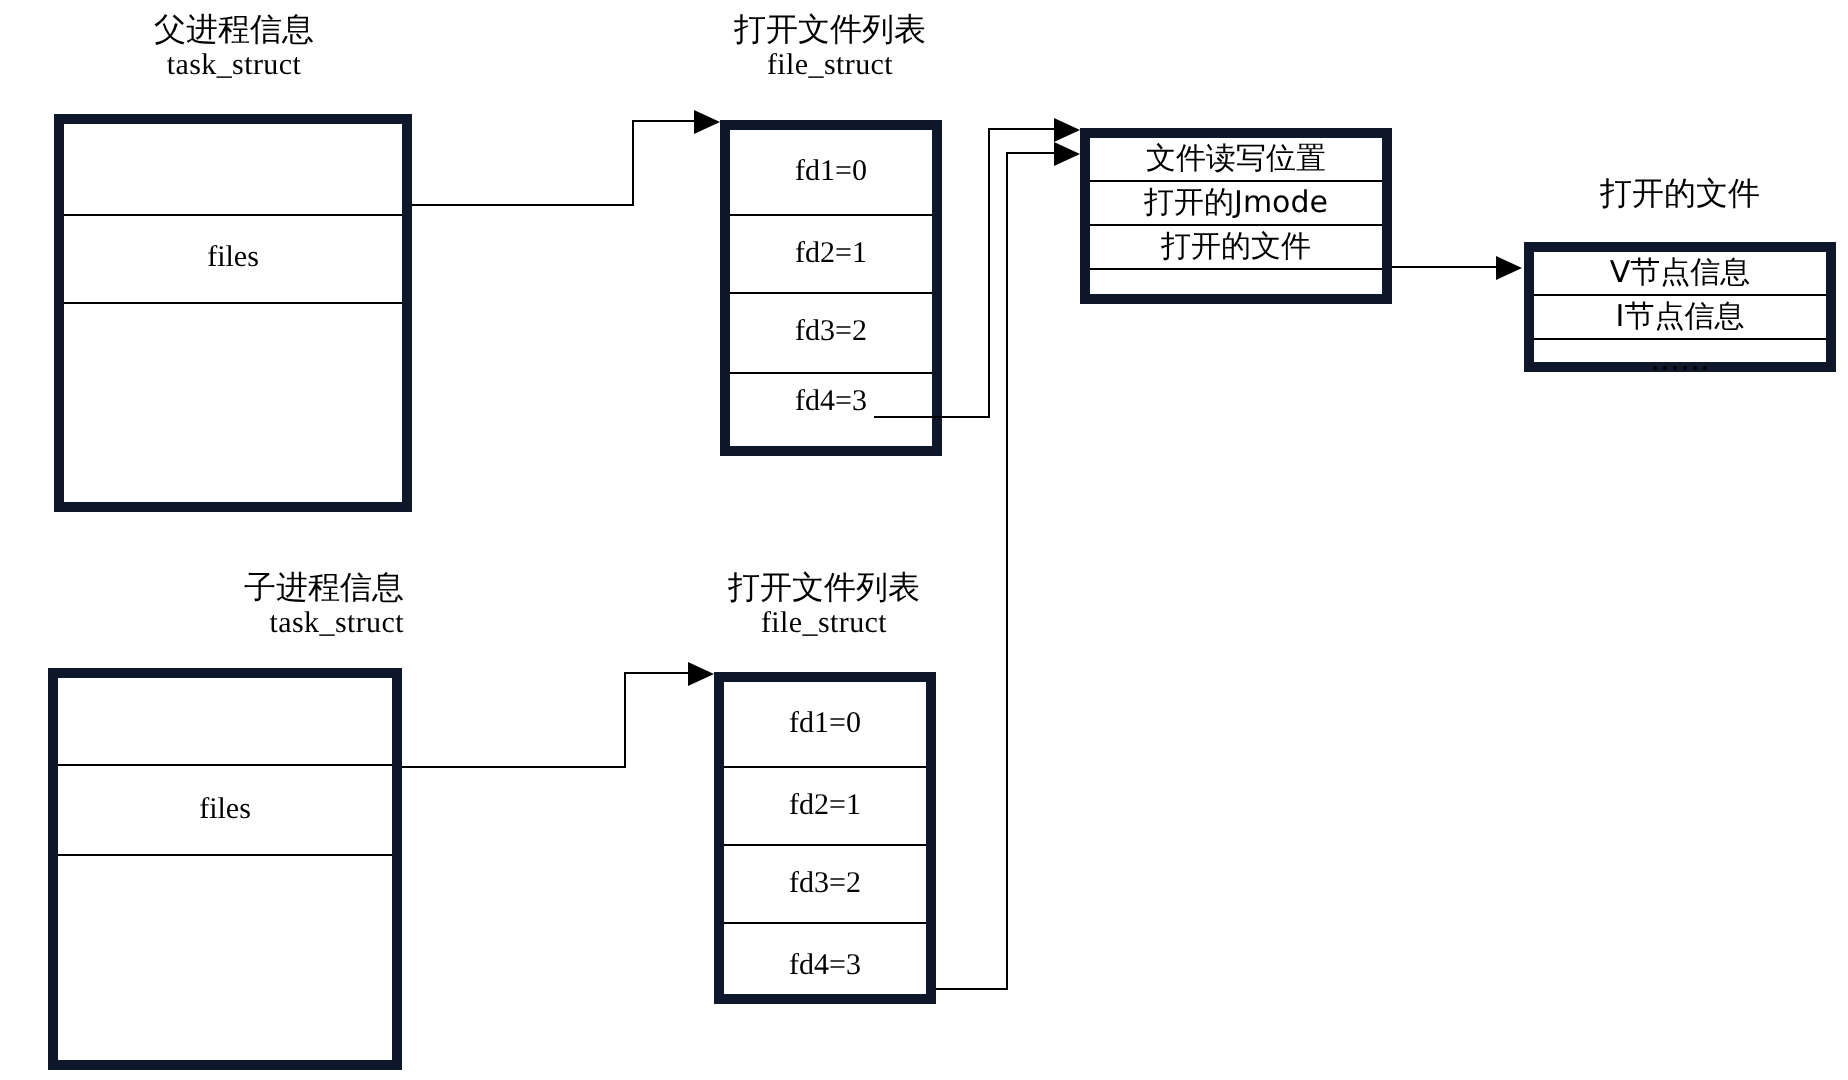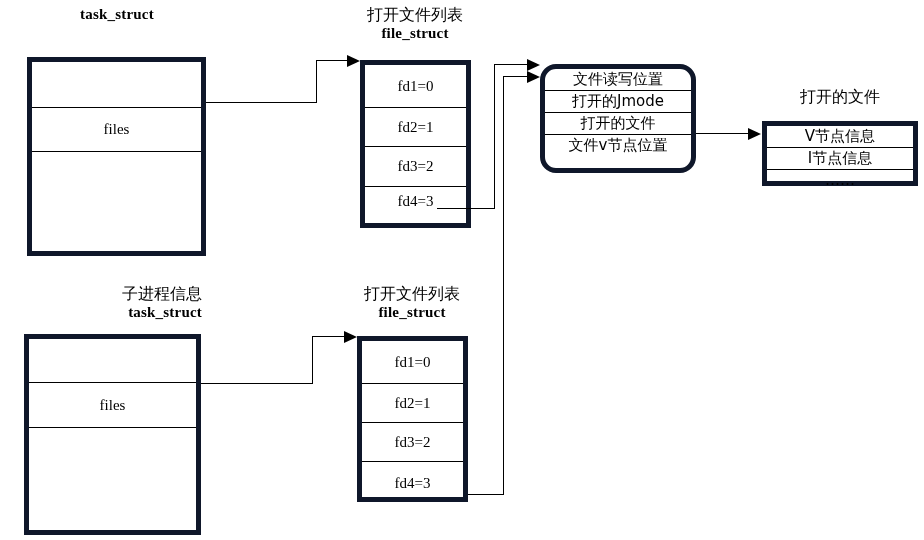--- a/index.html
+++ b/index.html
@@ -24,21 +24,21 @@
   }
   .caption .cn {
     display: block;
     font-size: 16px;
     font-family: "DejaVu Sans", "Liberation Sans", sans-serif;
   }
   .caption .en {
     display: block;
     font-size: 15px;
     font-family: "Liberation Serif", "DejaVu Serif", serif;
-    font-weight: bold;
+    font-weight: normal;
     letter-spacing: 0.2px;
   }
   .box {
     position: absolute;
     border: 5px solid #0f172a;
     box-sizing: border-box;
     background: transparent;
   }
   .row {
     position: absolute;
@@ -76,20 +76,21 @@
     border-bottom: 6px solid transparent;
     border-left: 13px solid #000000;
   }
 </style>
 </head>
 <body>
 
 <div id="canvas">
 
   <div class="caption" style="left:27px; top:6px; width:180px;">
+    <span class="cn">父进程信息</span>
     <span class="en">task_struct</span>
   </div>
 
   <div class="caption" style="left:345px; top:6px; width:140px;">
     <span class="cn">打开文件列表</span>
     <span class="en">file_struct</span>
   </div>
 
 
   <div class="caption" style="left:762px; top:88px; width:156px;">
@@ -126,32 +127,29 @@
       <span class="row-label-en">fd2=1</span>
     </div>
     <div class="row sep" style="top:82px; height:40px;">
       <span class="row-label-en">fd3=2</span>
     </div>
     <div class="row" style="top:122px; height:44px; align-items:flex-start; padding-top:6px;">
       <span class="row-label-en">fd4=3</span>
     </div>
   </div>
 
-  <div class="box" style="left:540px; top:64px; width:156px; height:109px;border-radius:16px;">
+  <div class="box" style="left:540px; top:64px; width:156px; height:88px;">
     <div class="row sep" style="top:0px; height:22px;">
       <span class="row-label-cn">文件读写位置</span>
     </div>
     <div class="row sep" style="top:22px; height:22px;">
       <span class="row-label-cn">打开的Jmode</span>
     </div>
     <div class="row sep" style="top:44px; height:22px;">
       <span class="row-label-cn">打开的文件</span>
-    </div>
-    <div class="row" style="top:66px; height:21px;">
-      <span class="row-label-cn">文件v节点位置</span>
     </div>
   </div>
 
   <div class="box" style="left:762px; top:121px; width:156px; height:65px;">
     <div class="row sep" style="top:0px; height:22px;">
       <span class="row-label-cn">V节点信息</span>
     </div>
     <div class="row sep" style="top:22px; height:22px;">
       <span class="row-label-cn">I节点信息</span>
     </div>

